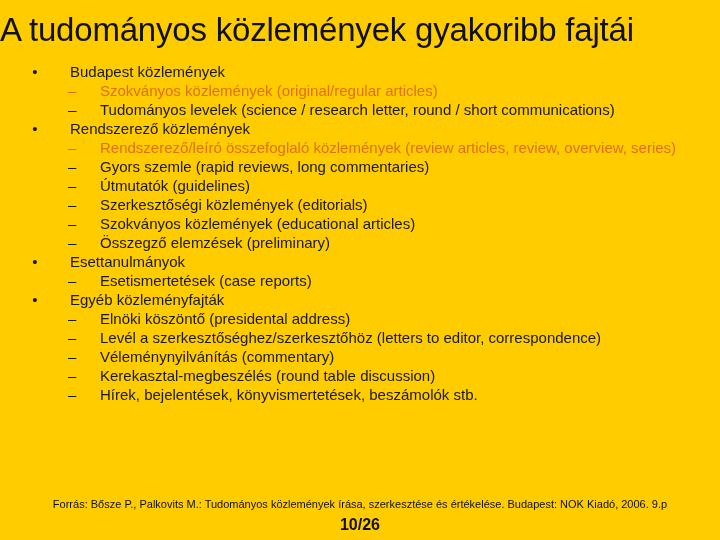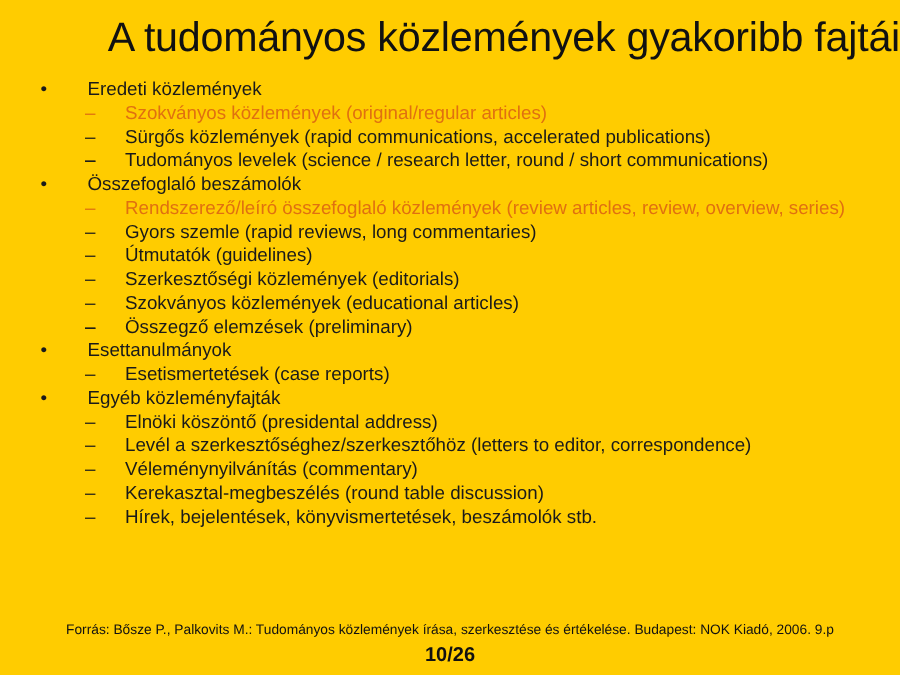--- a/index.html
+++ b/index.html
@@ -13,21 +13,21 @@
       overflow: hidden;
       position: relative;
       font-family: "Liberation Sans", sans-serif;
       color: #1a1a1a;
     }
     .slide-title {
       position: absolute;
       left: 0;
       top: 10px;
       width: 720px;
-      text-align: right;
+      text-align: left;
       font-size: 33px;
       line-height: 40px;
       color: #111;
       letter-spacing: -0.2px;
     }
     .content {
       position: absolute;
       left: 28px;
       top: 62px;
       width: 680px;
@@ -83,41 +83,40 @@
   </style>
 </head>
 <body>
 
 <div class="slide-title">A tudományos közlemények gyakoribb fajtái</div>
 
 <div class="content">
 
   <div class="l1">
     <span class="bullet">•</span>
-    <span>Eredeti közlemények</span>
+    <span>Budapest közlemények</span>
   </div>
   <div class="l2 hl">
     <span class="dash">–</span>
     <span>Szokványos közlemények (original/regular articles)</span>
   </div>
   <div class="l2">
     <span class="dash">–</span>
-    <span>Sürgős közlemények (rapid communications, accelerated publications)</span>
   </div>
   <div class="l2">
     <span class="dash">–</span>
   </div>
   <div class="l2">
     <span class="dash">–</span>
     <span>Tudományos levelek (science / research letter, round / short communications)</span>
   </div>
 
   <div class="l1">
     <span class="bullet">•</span>
-    <span>Összefoglaló beszámolók</span>
+    <span>Rendszerező közlemények</span>
   </div>
   <div class="l2 hl">
     <span class="dash">–</span>
     <span>Rendszerező/leíró összefoglaló közlemények (review articles, review, overview, series)</span>
   </div>
   <div class="l2">
     <span class="dash">–</span>
     <span>Gyors szemle (rapid reviews, long commentaries)</span>
   </div>
   <div class="l2">

